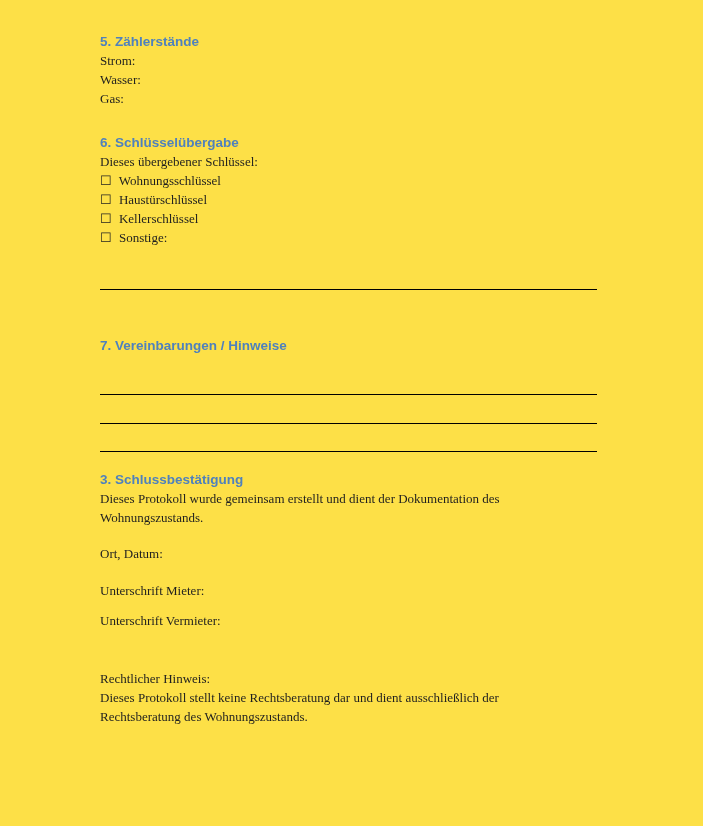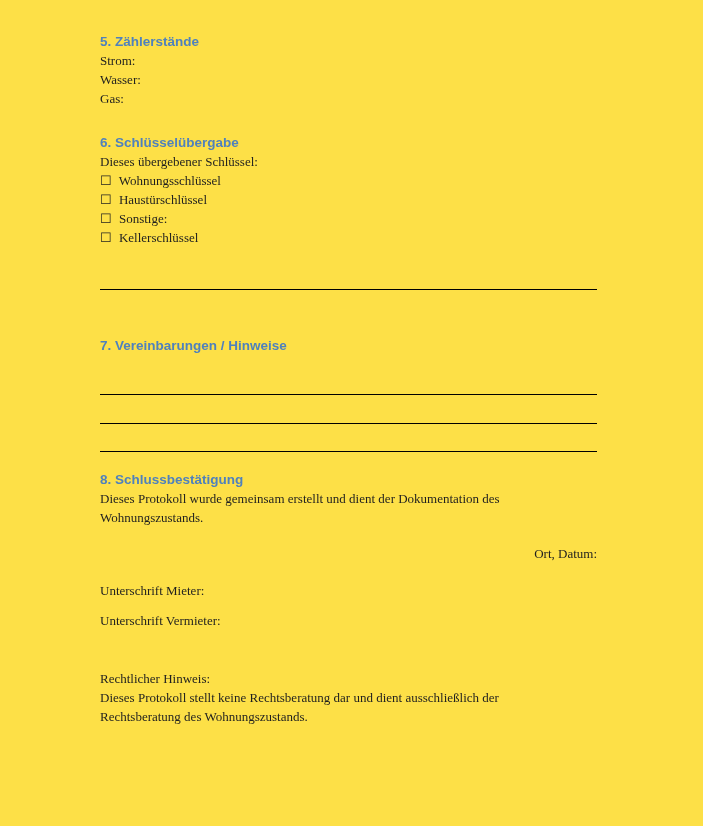--- a/index.html
+++ b/index.html
@@ -41,21 +41,21 @@
     width: 100%;
   }
   
   .mt-heading-keys        { margin-top: 25px; }
   .mt-line-after-keys     { margin-top: 42px; }
   .mt-heading-agreements  { margin-top: 46px; }
   .mt-line-agr-1          { margin-top: 39px; }
   .mt-line-agr-2          { margin-top: 28px; }
   .mt-line-agr-3          { margin-top: 27px; }
   .mt-heading-confirm     { margin-top: 18px; }
-  .mt-field-ort           { margin-top: 17px; text-align: right; }
+  .mt-field-ort           { margin-top: 17px; }
   .mt-field-mieter        { margin-top: 18px; }
   .mt-field-vermieter     { margin-top: 11px; }
   .mt-legal               { margin-top: 39px; }
 </style>
 </head>
 <body>
 
 <div class="page">
   <div class="content">
 
@@ -70,36 +70,36 @@
     <div class="checkbox-row">
       <span class="checkbox-glyph">☐</span>
       <span>Wohnungsschlüssel</span>
     </div>
     <div class="checkbox-row">
       <span class="checkbox-glyph">☐</span>
       <span>Haustürschlüssel</span>
     </div>
     <div class="checkbox-row">
       <span class="checkbox-glyph">☐</span>
-      <span>Sonstige:</span>
+      <span>Kellerschlüssel</span>
     </div>
     <div class="checkbox-row">
       <span class="checkbox-glyph">☐</span>
-      <span>Kellerschlüssel</span>
+      <span>Sonstige:</span>
     </div>
 
     <div class="fill-line mt-line-after-keys"></div>
 
     <div class="heading mt-heading-agreements">7. Vereinbarungen / Hinweise</div>
 
     <div class="fill-line mt-line-agr-1"></div>
     <div class="fill-line mt-line-agr-2"></div>
     <div class="fill-line mt-line-agr-3"></div>
 
-    <div class="heading mt-heading-confirm">8. Schlussbestätigung</div>
+    <div class="heading mt-heading-confirm">3. Schlussbestätigung</div>
     <div class="body-line">Dieses Protokoll wurde gemeinsam erstellt und dient der Dokumentation des</div>
     <div class="body-line">Wohnungszustands.</div>
 
     <div class="body-line mt-field-ort">Ort, Datum:</div>
     <div class="body-line mt-field-mieter">Unterschrift Mieter:</div>
     <div class="body-line mt-field-vermieter">Unterschrift Vermieter:</div>
 
     <div class="body-line mt-legal">Rechtlicher Hinweis:</div>
     <div class="body-line">Dieses Protokoll stellt keine Rechtsberatung dar und dient ausschließlich der</div>
     <div class="body-line">Rechtsberatung des Wohnungszustands.</div>

